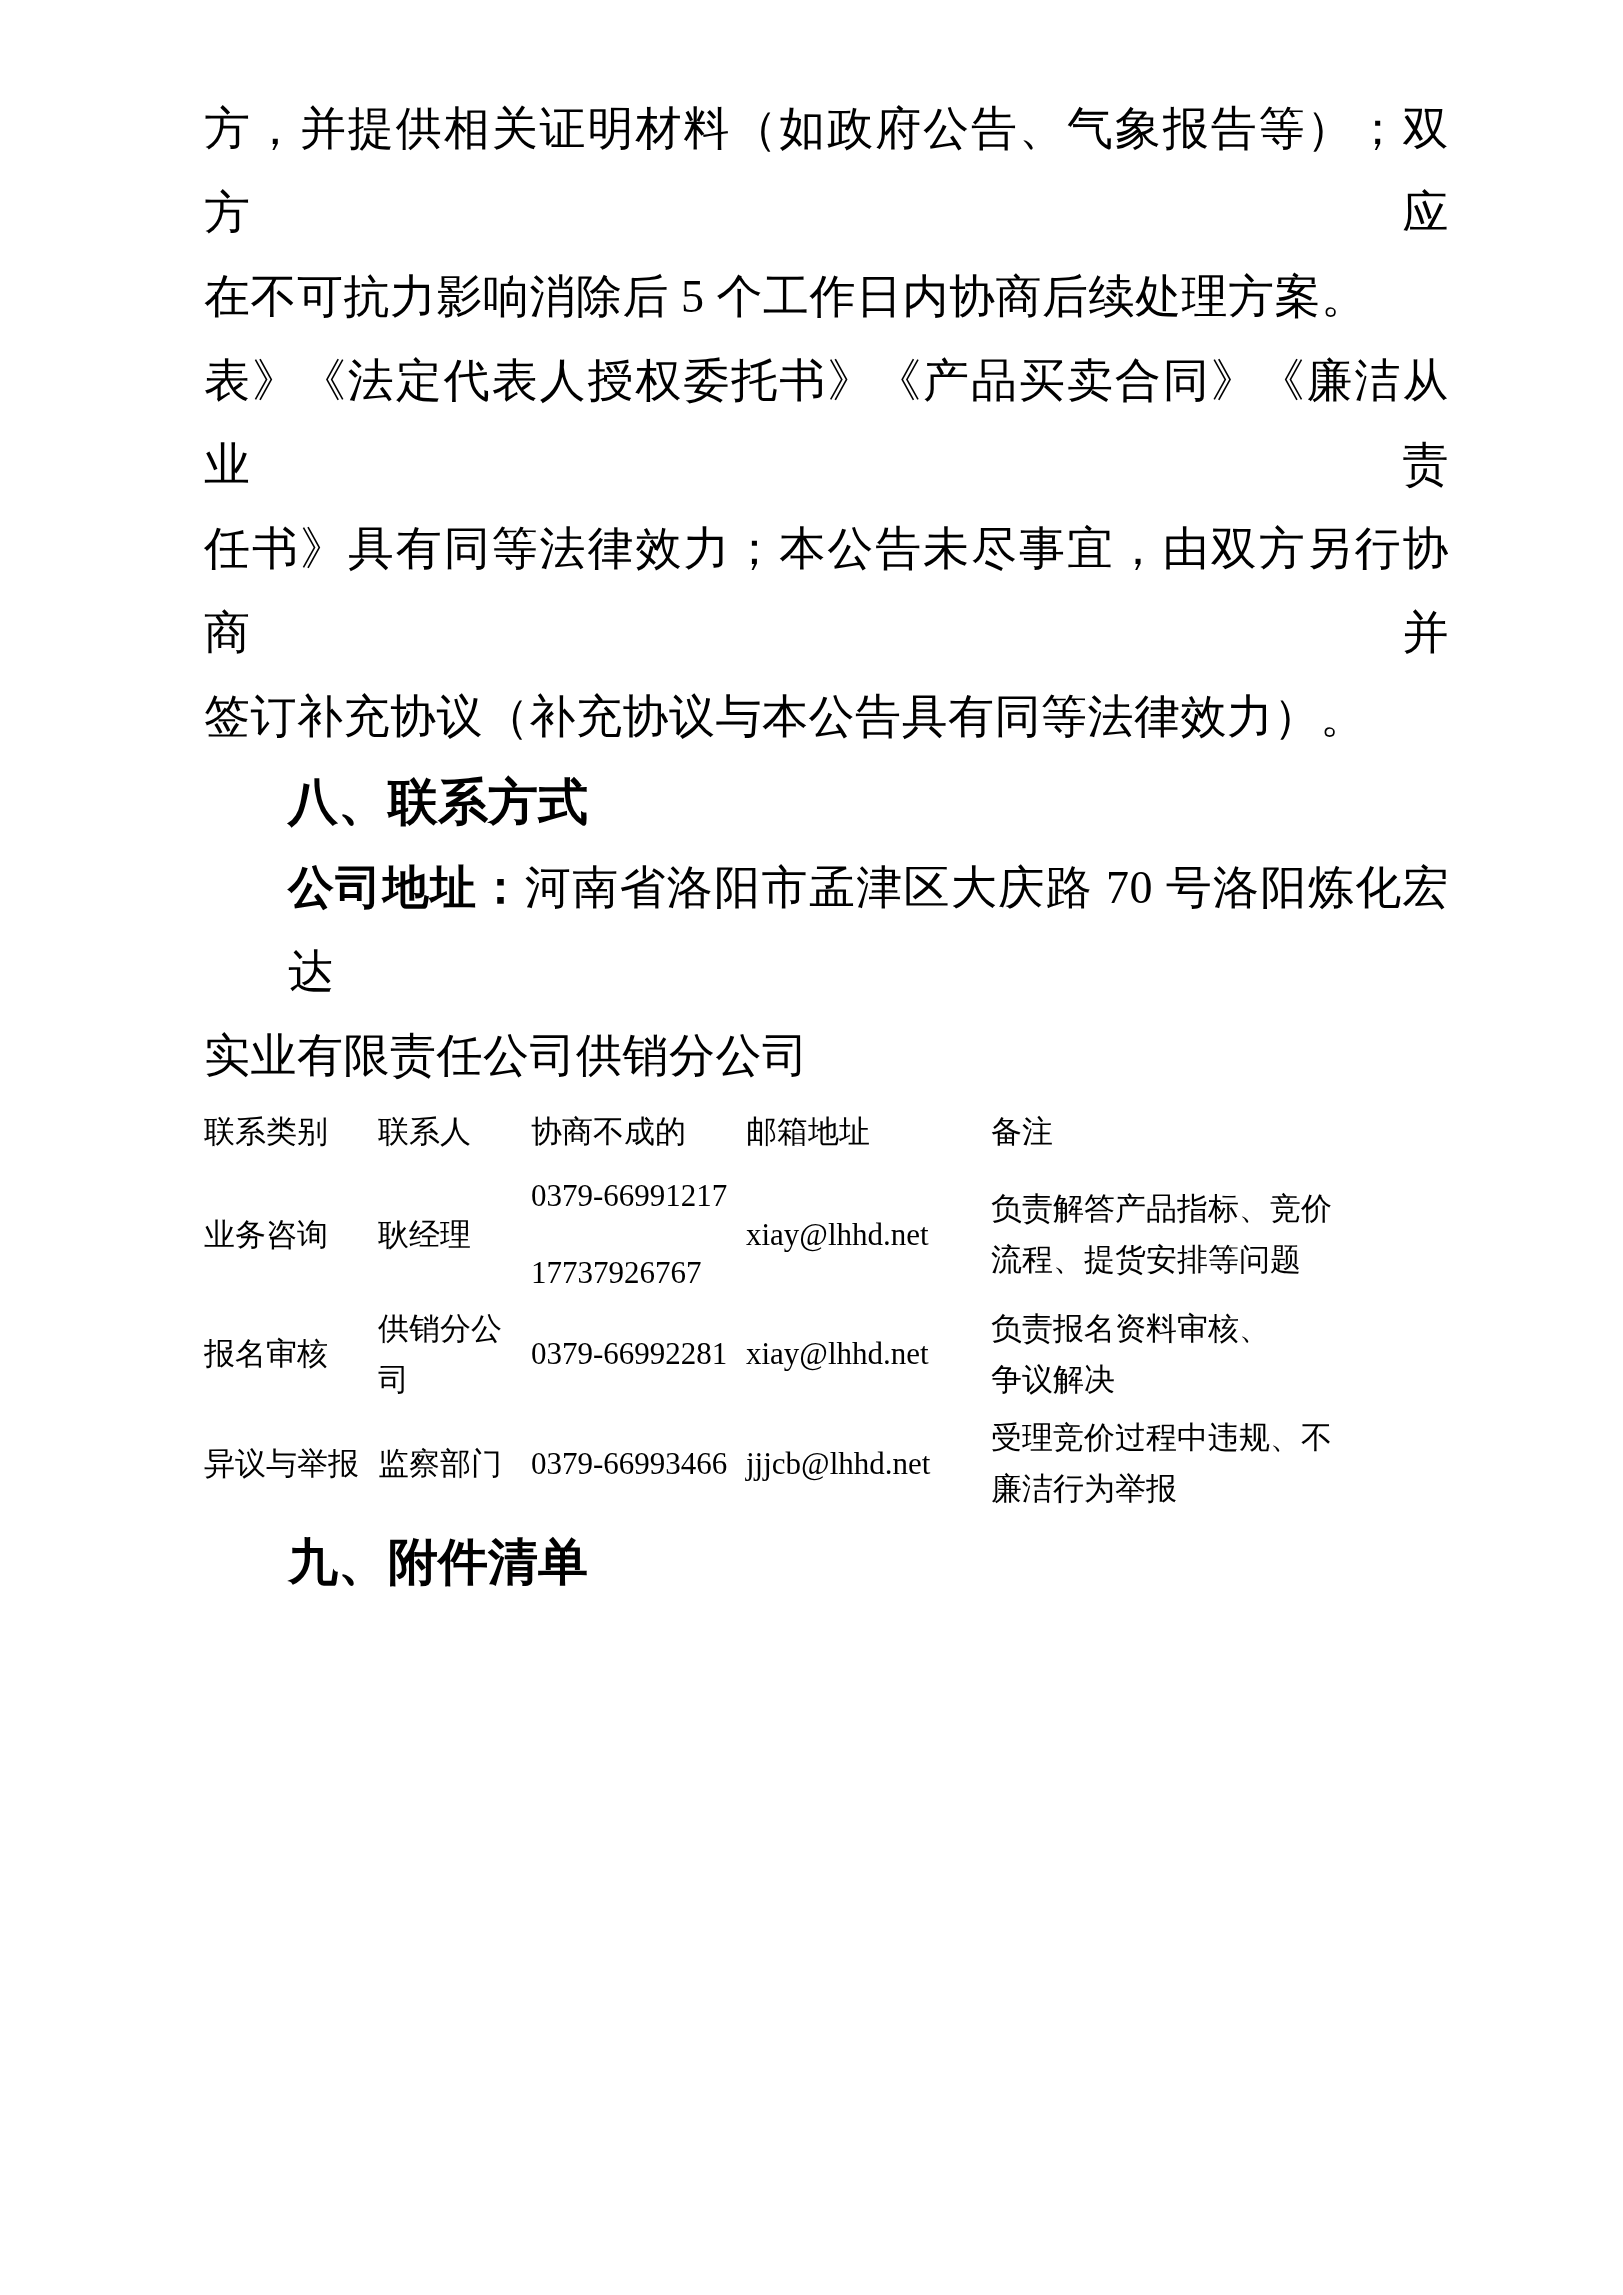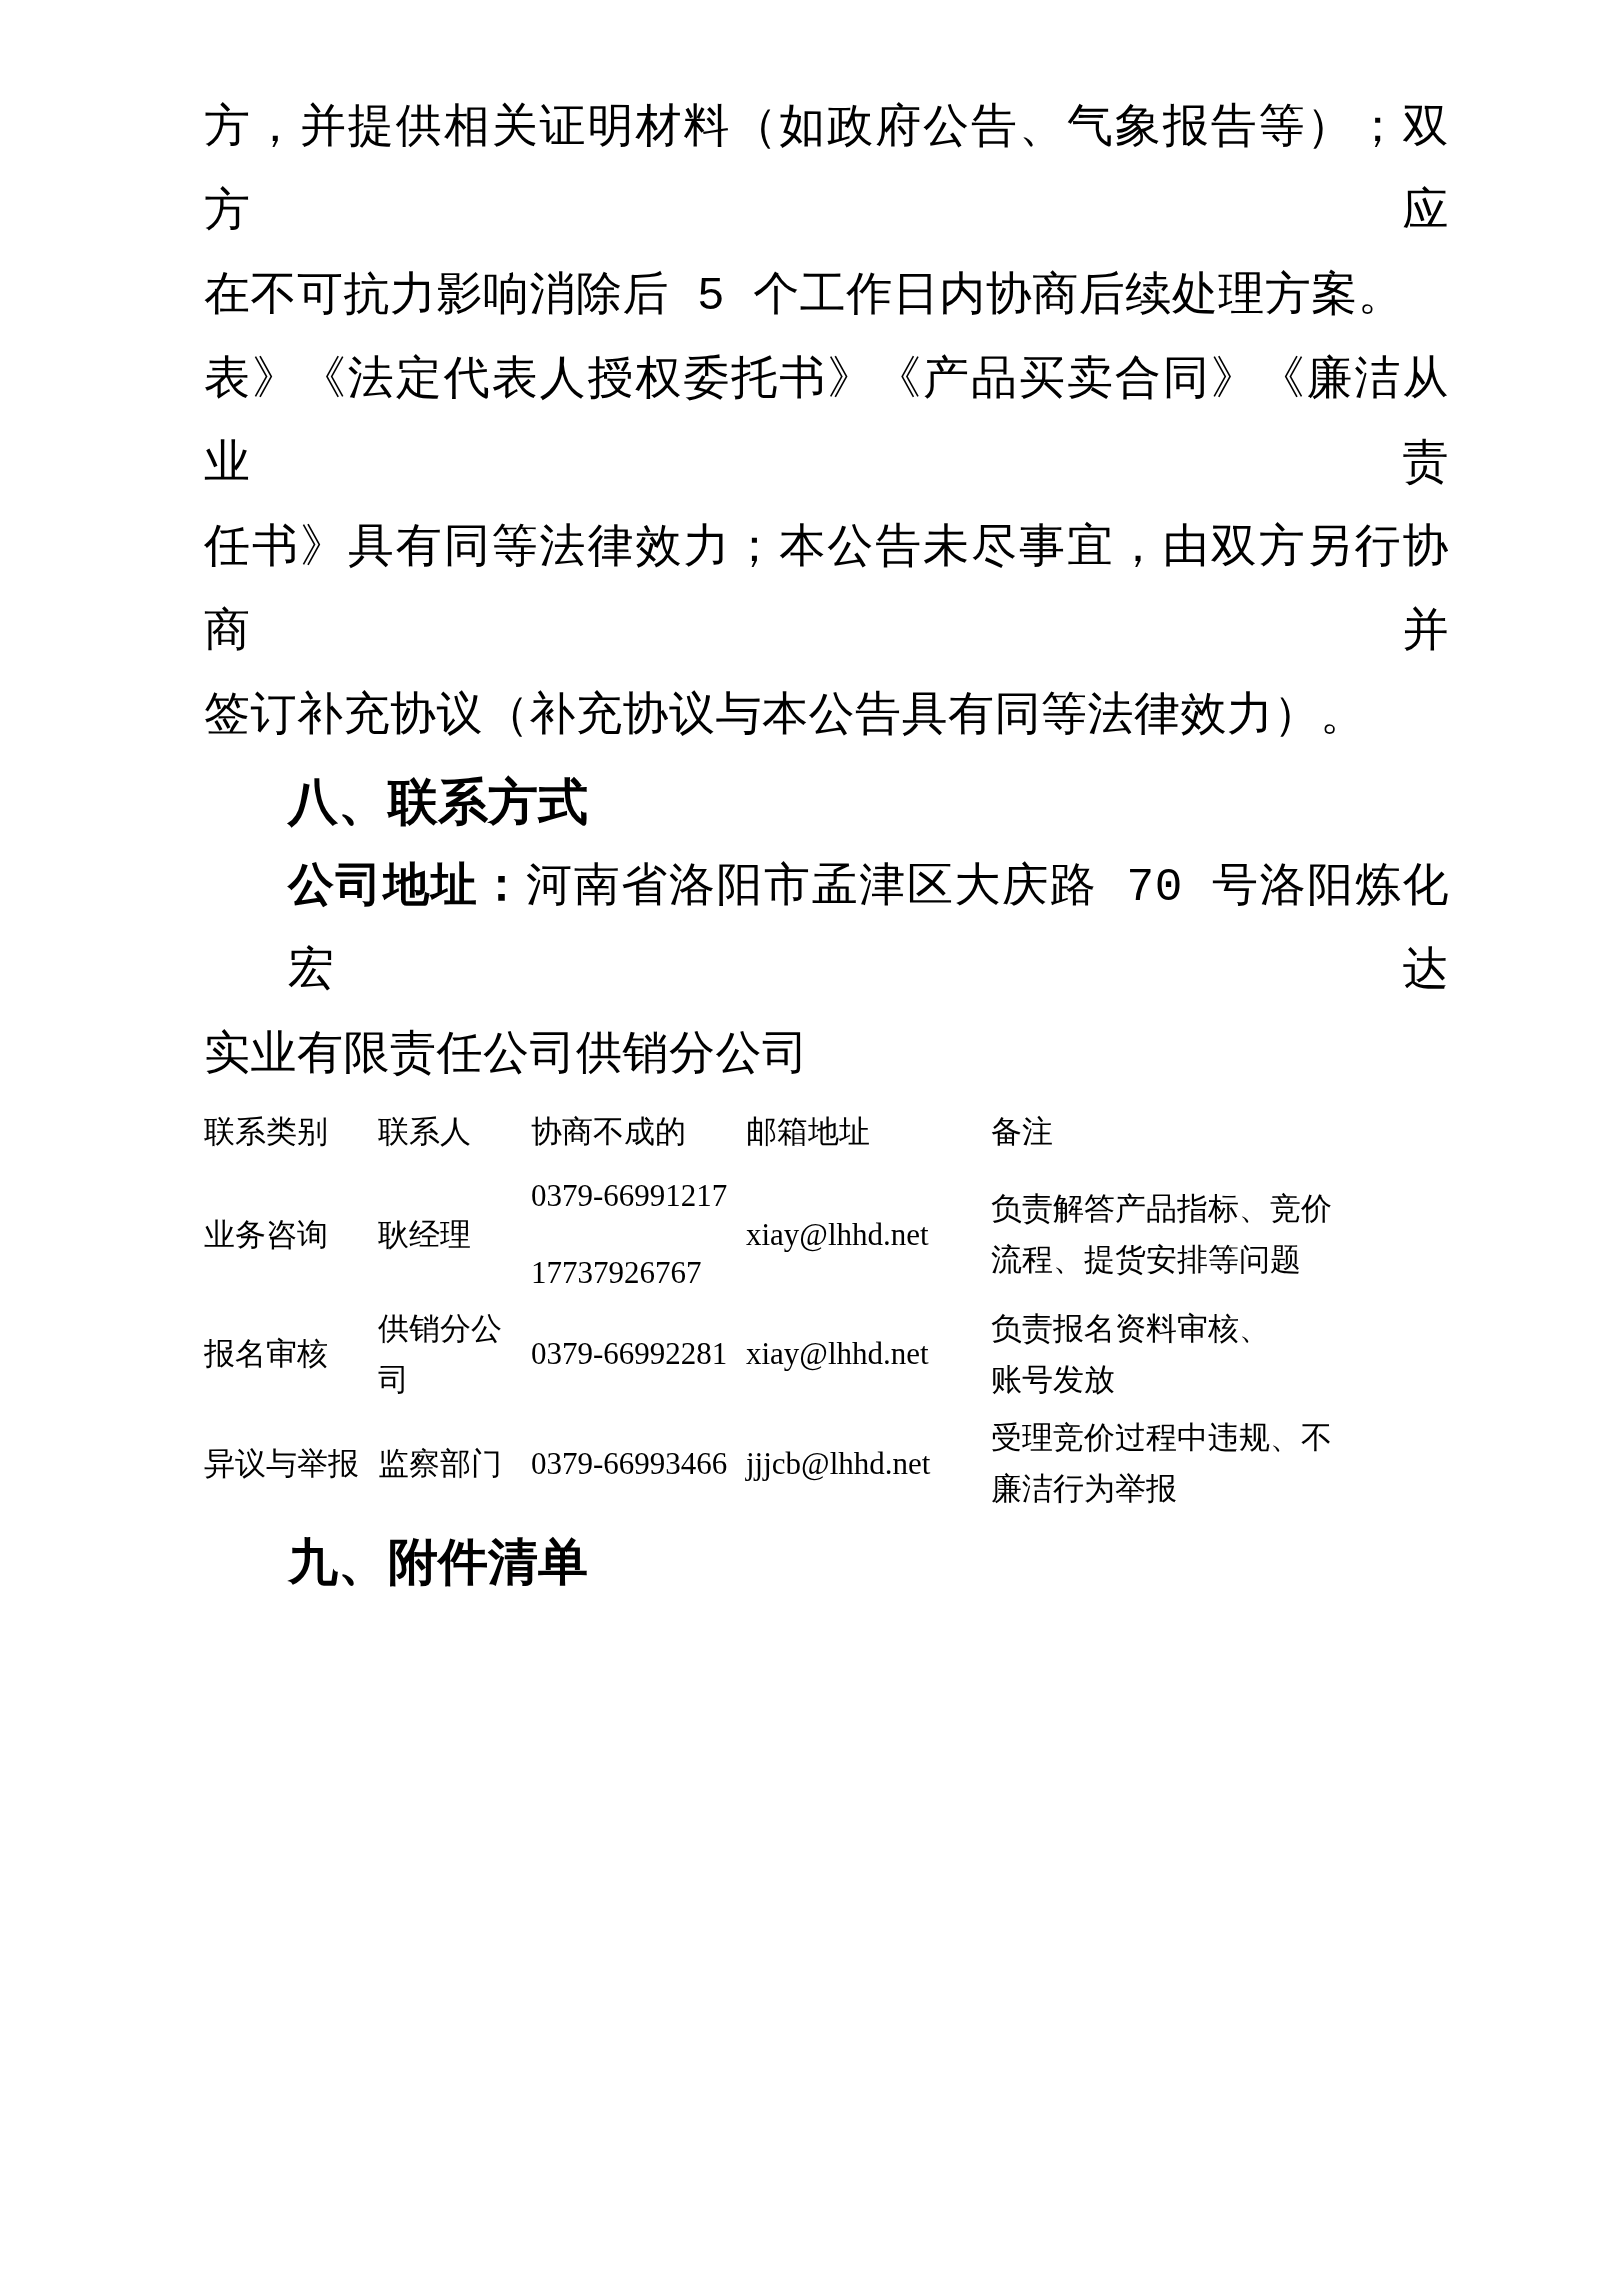--- a/index.html
+++ b/index.html
@@ -13,21 +13,20 @@
     font-size:46px;
     color:#000000;
     overflow:hidden;
   }
   .line{
     line-height:84px;
     text-align:justify;
     text-align-last:left;
     letter-spacing:0.5px;
     white-space:normal;
-    font-family:Liberation Mono, monospace;
   }
   .just{text-align-last:justify;}
   .indent{padding-left:84px;}
   .b{font-weight:bold;}
   .hsec{
     font-family:"Liberation Sans","DejaVu Sans",sans-serif;
     font-weight:900;
     font-size:50px;
     line-height:87px;
     padding-left:84px;
@@ -99,21 +98,21 @@
       </div>
     </div>
 
     <div class="trow r2">
       <div class="cell">报名审核</div>
       <div class="cell">供销分公司</div>
       <div class="cell">0379-66992281</div>
       <div class="cell">xiay@lhhd.net</div>
       <div class="cell remark">
         <div>负责报名资料审核、</div>
-        <div>账号发放</div>
+        <div>争议解决</div>
       </div>
     </div>
 
     <div class="trow r3">
       <div class="cell">异议与举报</div>
       <div class="cell">监察部门</div>
       <div class="cell">0379-66993466</div>
       <div class="cell">jjjcb@lhhd.net</div>
       <div class="cell remark">
         <div>受理竞价过程中违规、不</div>

